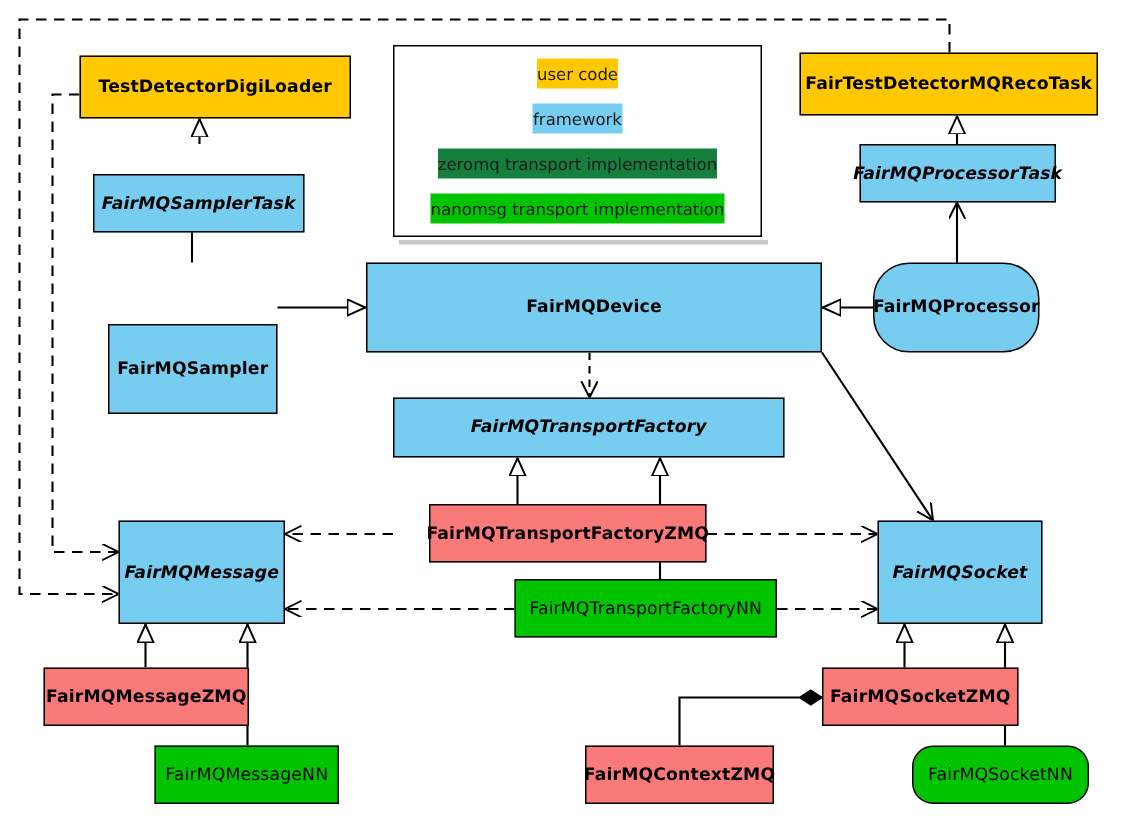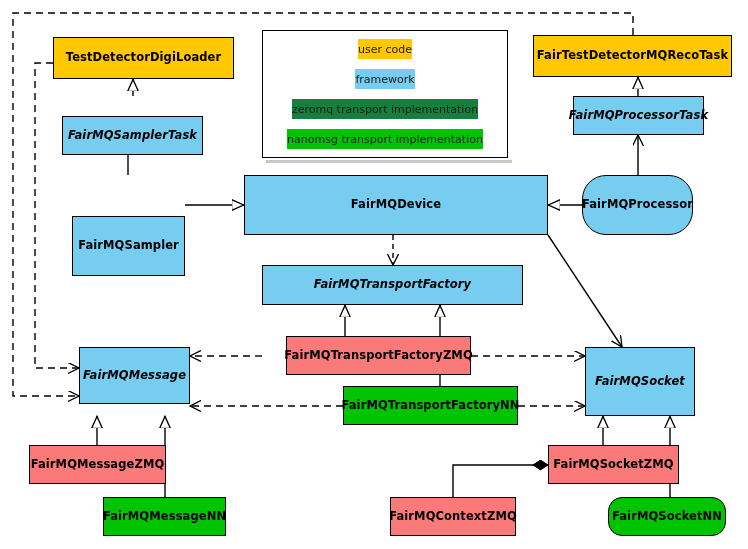--- a/index.html
+++ b/index.html
@@ -9,21 +9,21 @@
   #edges{position:absolute;left:0;top:0;width:748px;height:549px;}
 
   .node{position:absolute;box-sizing:border-box;border:1.4px solid #000000;
         display:flex;align-items:center;justify-content:center;
         text-align:center;color:#000000;font-size:11.5px;line-height:1.15;
         letter-spacing:.1px;}
   .node.user{background:#ffc800;font-weight:bold;}
   .node.fw{background:#76cdf0;font-weight:bold;}
   .node.abstract{background:#76cdf0;font-weight:bold;font-style:italic;}
   .node.zmq{background:#fa7a7a;font-weight:bold;}
-  .node.nn{background:#00c400;font-weight:bold;}
+  .node.nn{background:#00c400;font-weight:normal;}
 
   
   #legend{position:absolute;left:262px;top:30px;width:246px;height:128px;
           background:#ffffff;border:1.4px solid #000000;box-sizing:border-box;
           padding:8px 10px;display:flex;flex-direction:column;
           justify-content:space-between;align-items:center;}
   #legend-shadow{position:absolute;left:266px;top:160px;width:246px;height:3px;
                  background:#9a9a9a;opacity:.55;}
   .legend-row{height:20px;display:flex;align-items:center;justify-content:center;
               font-size:11px;color:#1a1a1a;font-weight:normal;}
@@ -103,21 +103,21 @@
 
   <div class="node user" style="left:533px;top:35px;width:199px;height:42px;">FairTestDetectorMQRecoTask</div>
   <div class="node abstract" style="left:573px;top:96px;width:131px;height:39px;">FairMQProcessorTask</div>
   <div class="node fw" style="left:582px;top:175px;width:111px;height:60px;border-radius:24px;">FairMQProcessor</div>
 
   <div class="node fw" style="left:244px;top:175px;width:304px;height:60px;">FairMQDevice</div>
   <div class="node abstract" style="left:262px;top:265px;width:261px;height:40px;">FairMQTransportFactory</div>
   <div class="node zmq" style="left:262px;top:336px;width:185px;height:39px;margin-left:24px;">FairMQTransportFactoryZMQ</div>
   <div class="node nn" style="left:343px;top:386px;width:175px;height:39px;">FairMQTransportFactoryNN</div>
 
-  <div class="node abstract" style="left:79px;top:347px;width:111px;height:57px;">FairMQMessage</div>
+  <div class="node abstract" style="left:79px;top:347px;width:111px;height:69px;">FairMQMessage</div>
   <div class="node abstract" style="left:585px;top:347px;width:110px;height:69px;">FairMQSocket</div>
 
   <div class="node zmq" style="left:29px;top:445px;width:137px;height:39px;">FairMQMessageZMQ</div>
   <div class="node nn" style="left:103px;top:497px;width:123px;height:39px;">FairMQMessageNN</div>
   <div class="node zmq" style="left:548px;top:445px;width:131px;height:39px;">FairMQSocketZMQ</div>
   <div class="node nn" style="left:608px;top:497px;width:118px;height:39px;border-radius:14px;">FairMQSocketNN</div>
   <div class="node zmq" style="left:390px;top:497px;width:126px;height:39px;">FairMQContextZMQ</div>
 
 </div>
 

